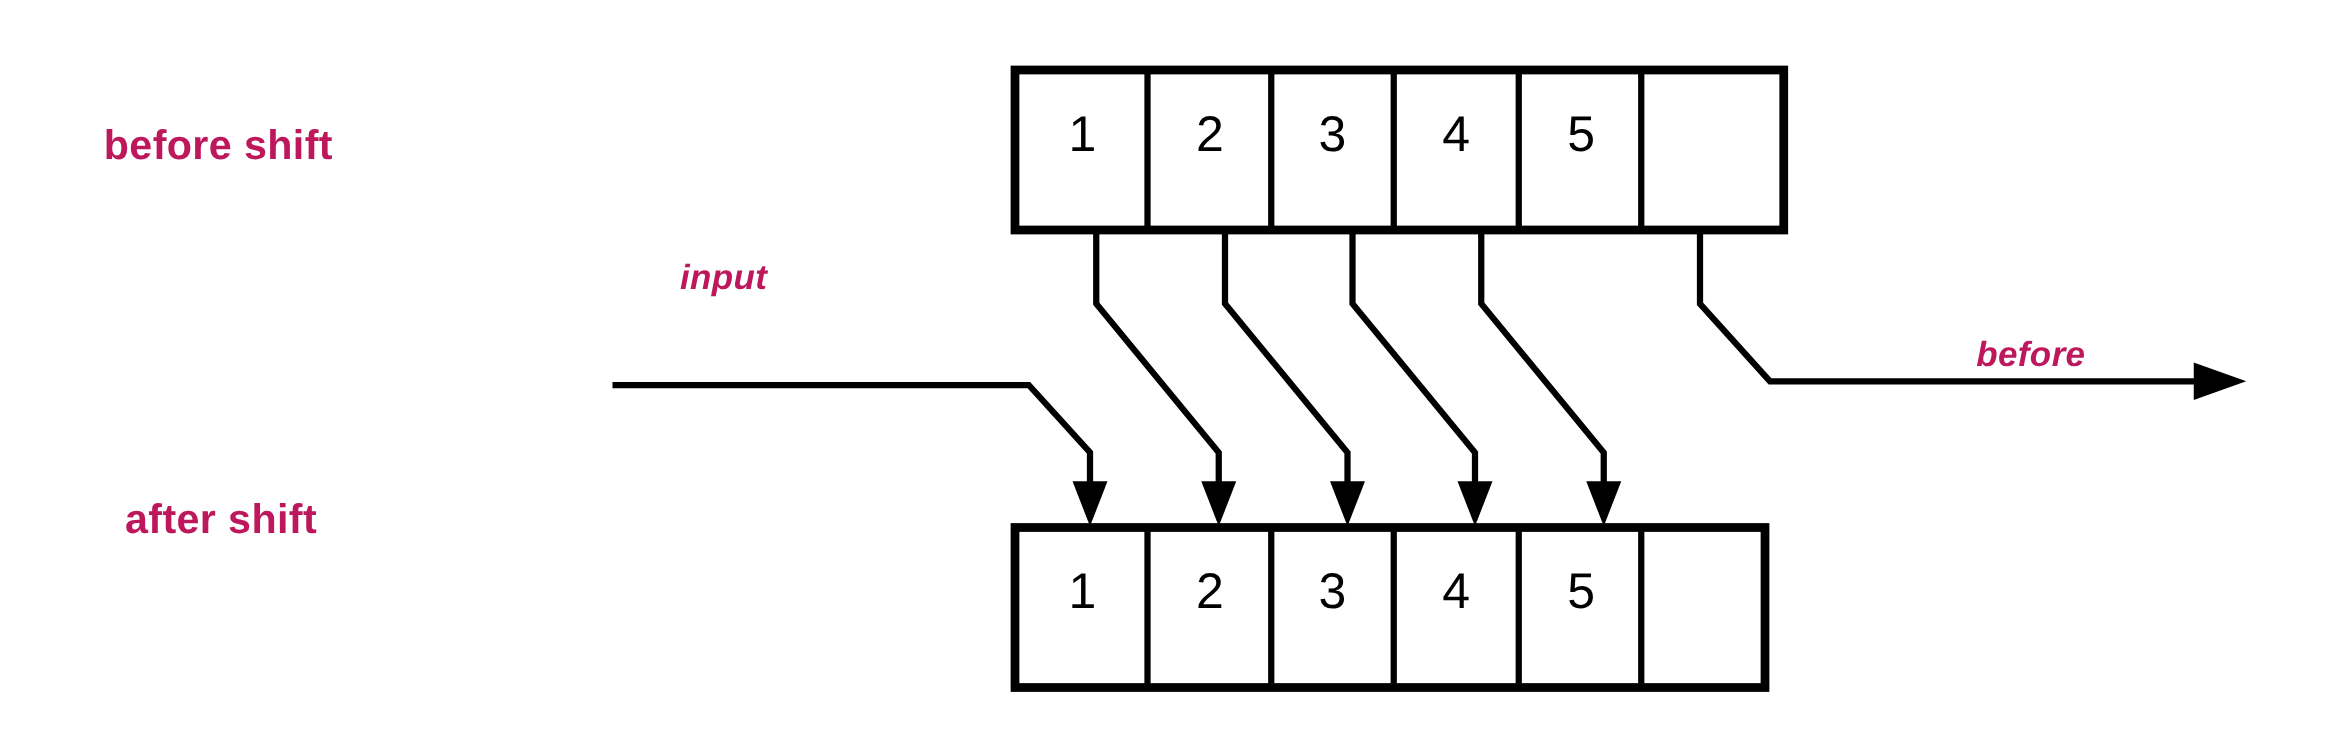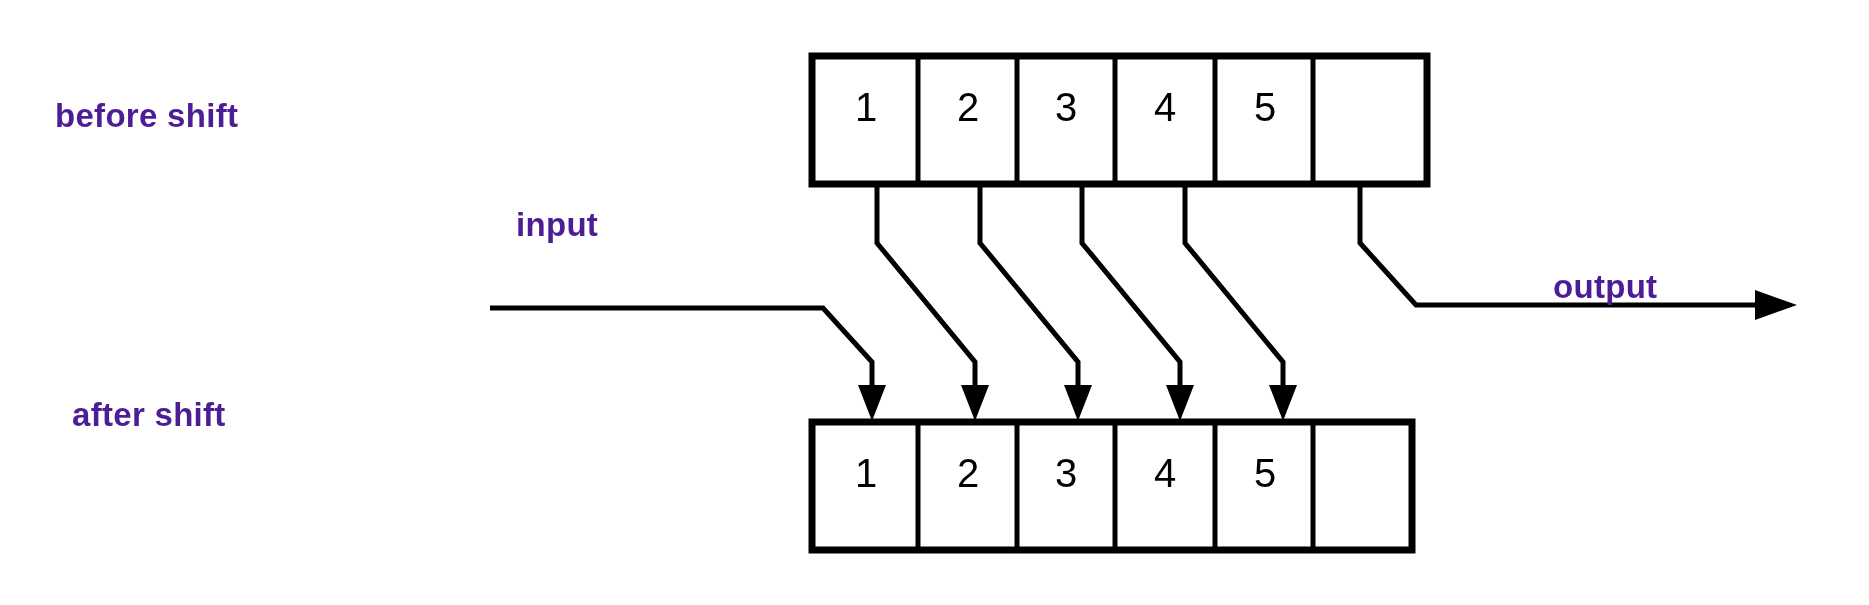--- a/index.html
+++ b/index.html
@@ -15,29 +15,31 @@
     position: relative;
     width: 1869px;
     height: 605px;
     background: #ffffff;
     overflow: hidden;
   }
   .label {
     position: absolute;
     font-family: "Liberation Sans", sans-serif;
     font-weight: bold;
-    color: #4c1d95;
+    color: #be185d;
     white-space: nowrap;
     letter-spacing: 0.3px;
+    margin-left: 28px;
   }
   .row-label {
     font-size: 33px;
   }
   .io-label {
-    font-size: 33px;
+    font-size: 28px;
+    font-style: italic;
   }
   #label-before-shift { left: 55px; top: 97px; }
   #label-after-shift  { left: 72px; top: 396px; }
   #label-input        { left: 516px; top: 206px; }
   #label-output       { left: 1553px; top: 268px; }
 
   svg#diagram {
     position: absolute;
     left: 0;
     top: 0;
@@ -121,15 +123,15 @@
     </g>
 
   </svg>
 
   <div class="label row-label" id="label-before-shift">before shift</div>
 
   <div class="label row-label" id="label-after-shift">after shift</div>
 
   <div class="label io-label" id="label-input">input</div>
 
-  <div class="label io-label" id="label-output">output</div>
+  <div class="label io-label" id="label-output">before</div>
 
 </div>
 
 </body></html>

